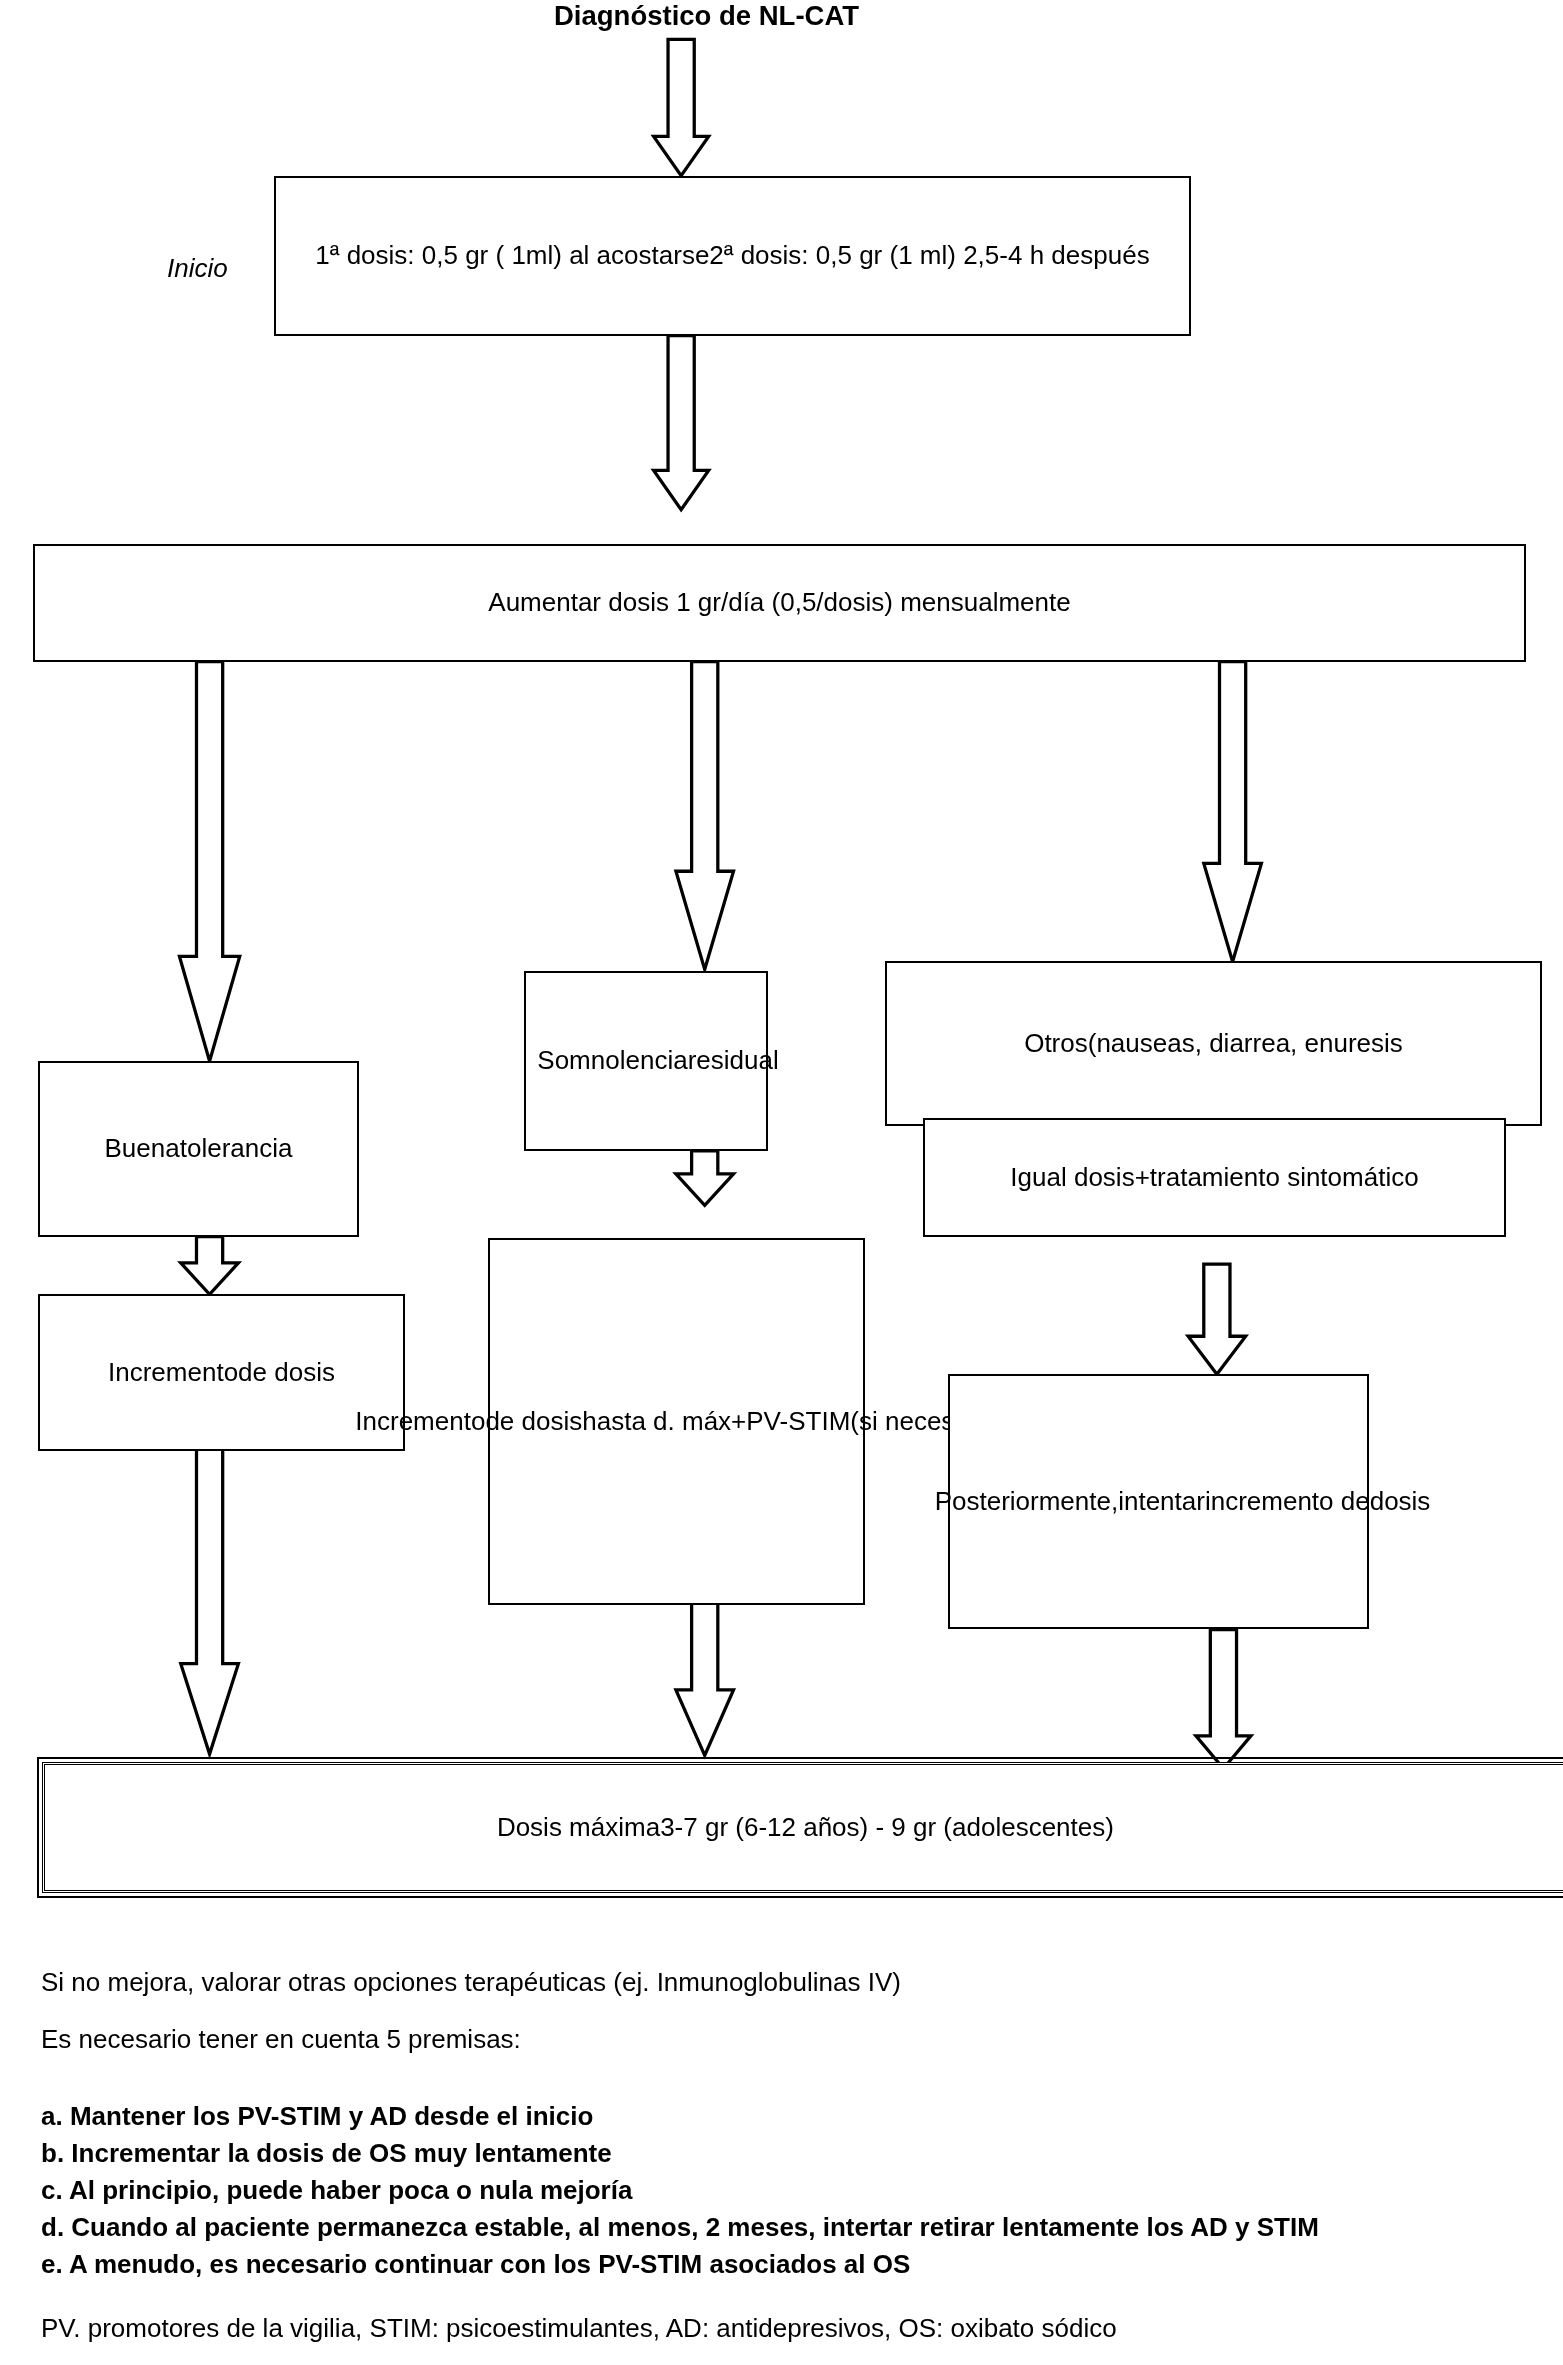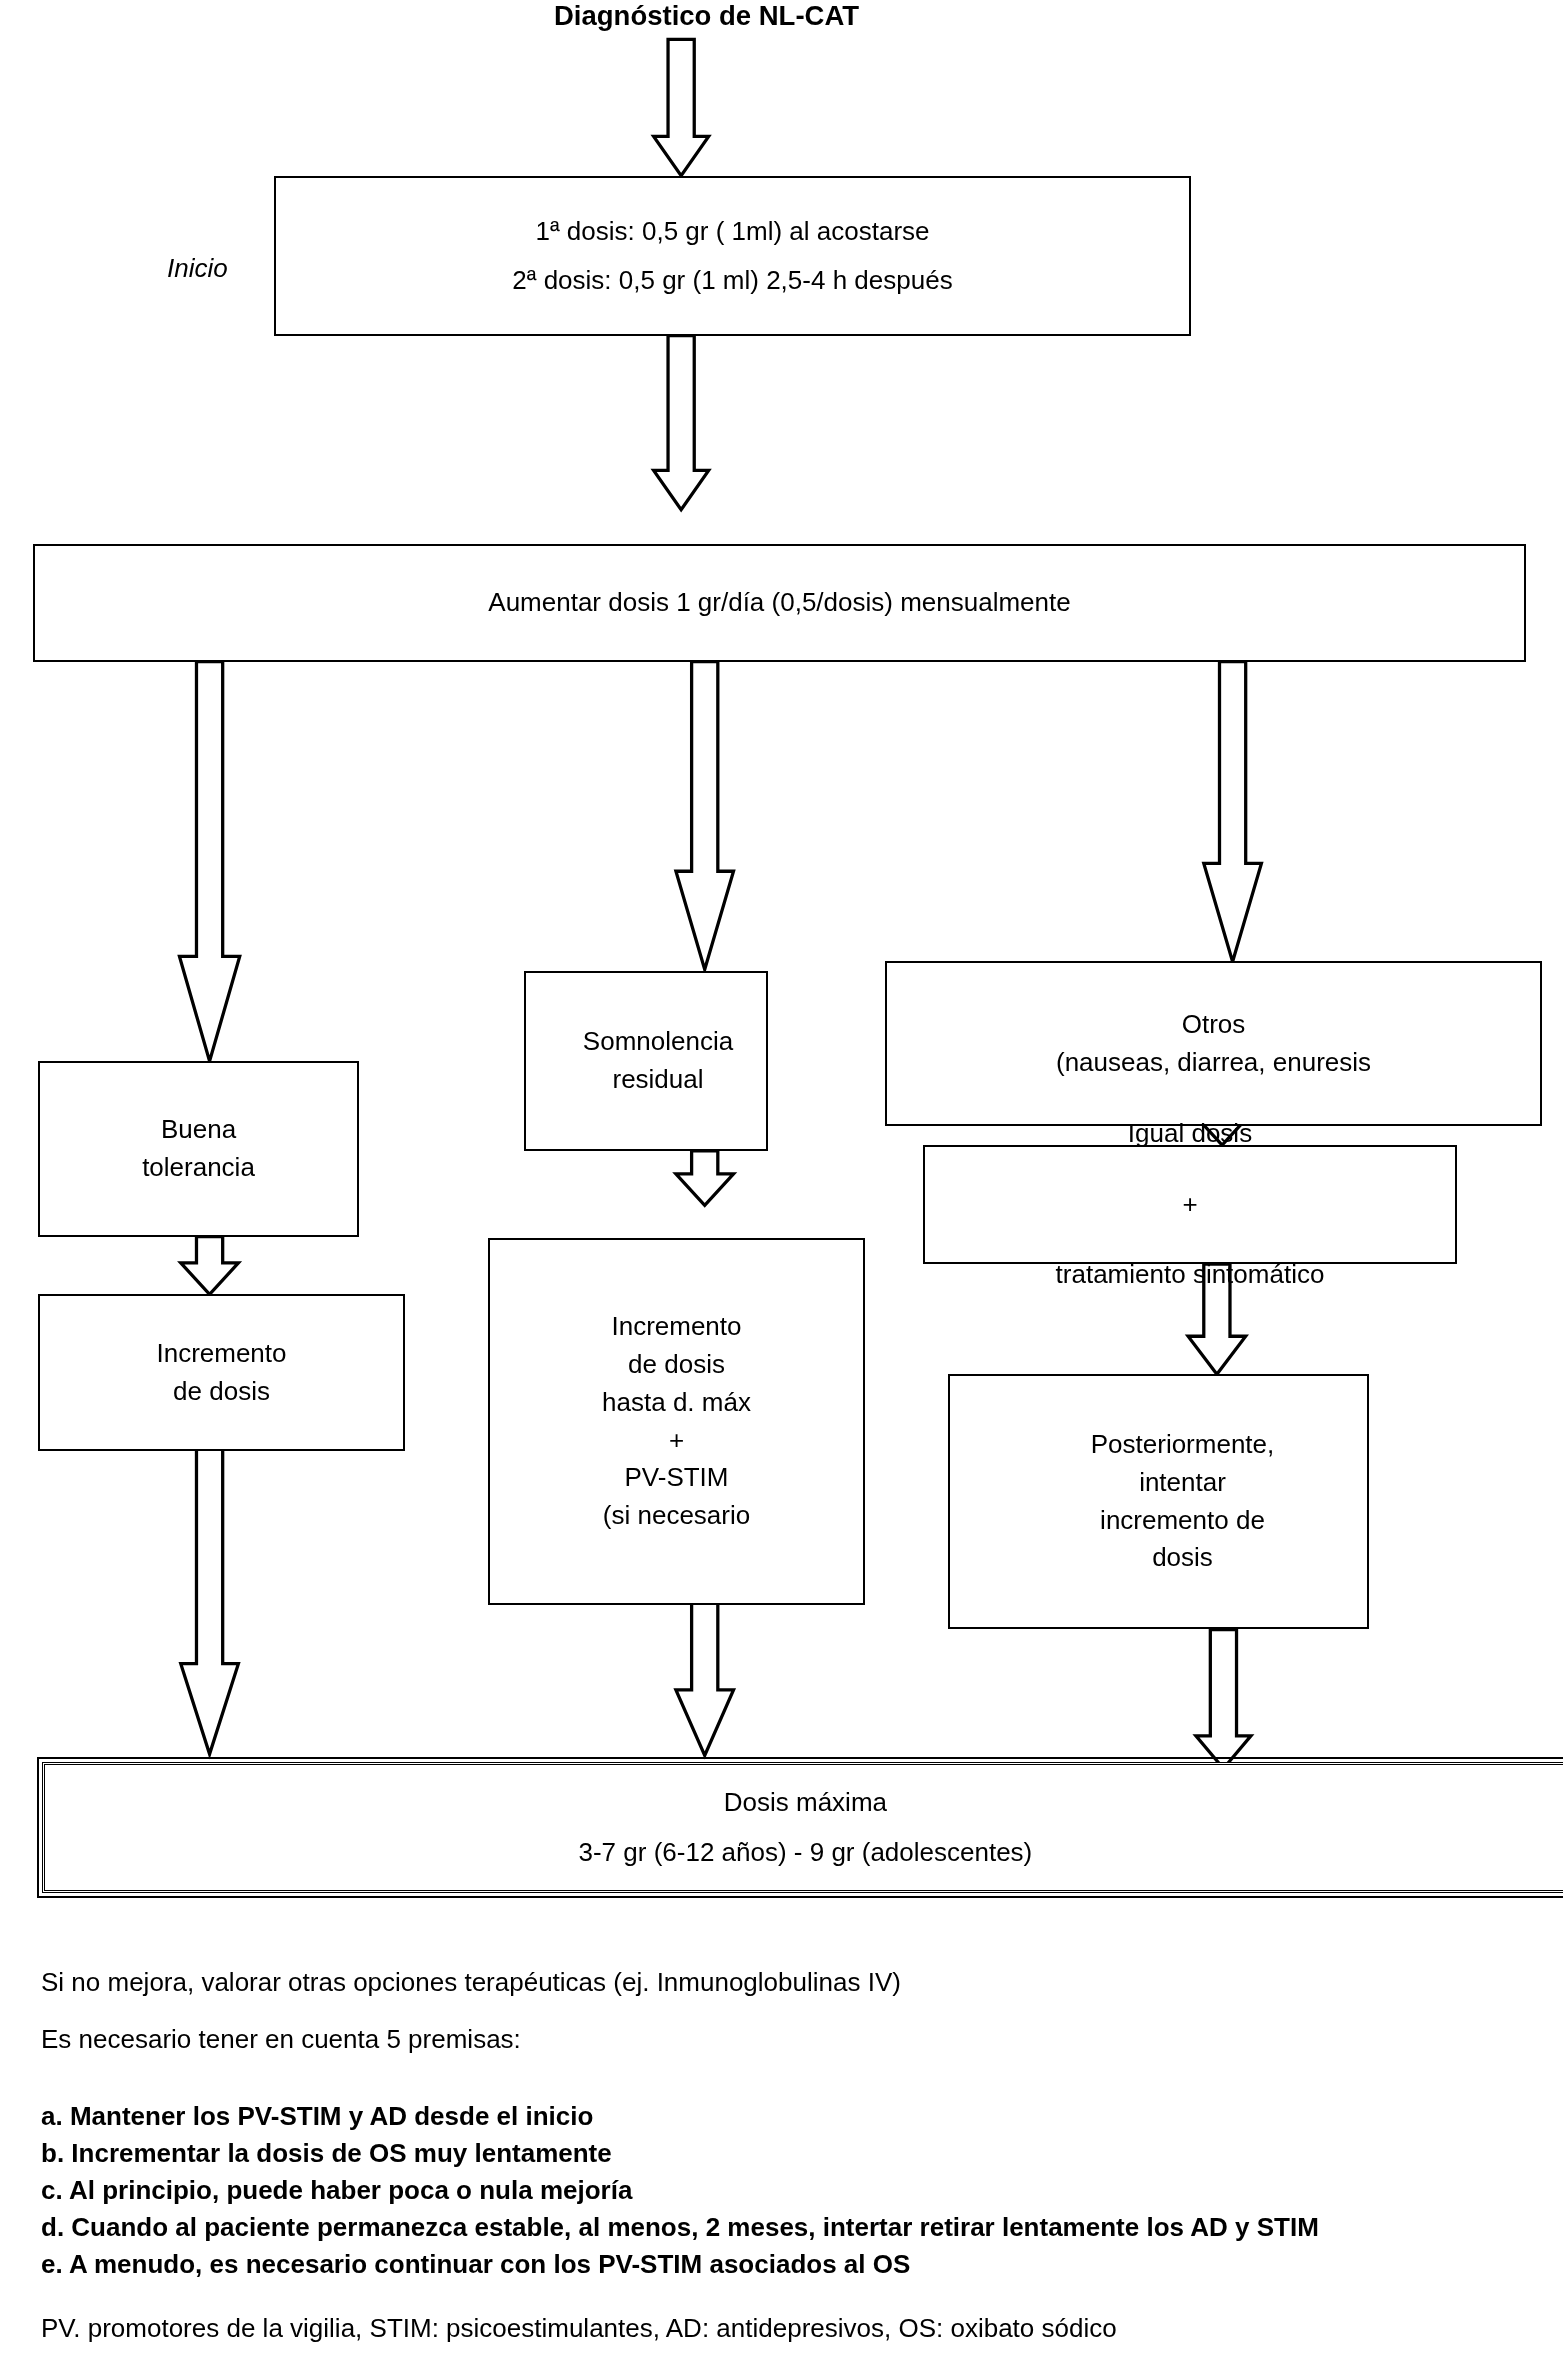--- a/index.html
+++ b/index.html
@@ -25,21 +25,21 @@
     width: 1564px;
     height: 2366px;
     pointer-events: none;
   }
   .node {
     position: absolute;
     box-sizing: border-box;
     border: 2px solid #000000;
     background: #ffffff;
     display: flex;
-    flex-direction: column;
+    flex-direction: row;
     align-items: center;
     justify-content: center;
     text-align: center;
     line-height: 1.45;
     font-size: 26px;
   }
   .node-line { display: block; white-space: nowrap; }
   .node.wide-gap { line-height: 1.9; }
   .node.final {
     border: 3.3px double #000000;
@@ -122,21 +122,21 @@
   <div class="node" style="left:524px; top:971px; width:244px; height:180px;padding-left:24px;">
     <span class="node-line">Somnolencia</span>
     <span class="node-line">residual</span>
   </div>
 
   <div class="node" style="left:885px; top:961px; width:657px; height:165px;">
     <span class="node-line">Otros</span>
     <span class="node-line">(nauseas, diarrea, enuresis</span>
   </div>
 
-  <div class="node" style="left:923px; top:1145px; width:534px; height:119px;gap:33px;">
+  <div class="node" style="left:923px; top:1118px; width:583px; height:119px;">
     <span class="node-line">Igual dosis</span>
     <span class="node-line">+</span>
     <span class="node-line">tratamiento sintomático</span>
   </div>
 
   <div class="node" style="left:38px; top:1294px; width:367px; height:157px;">
     <span class="node-line">Incremento</span>
     <span class="node-line">de dosis</span>
   </div>
 

